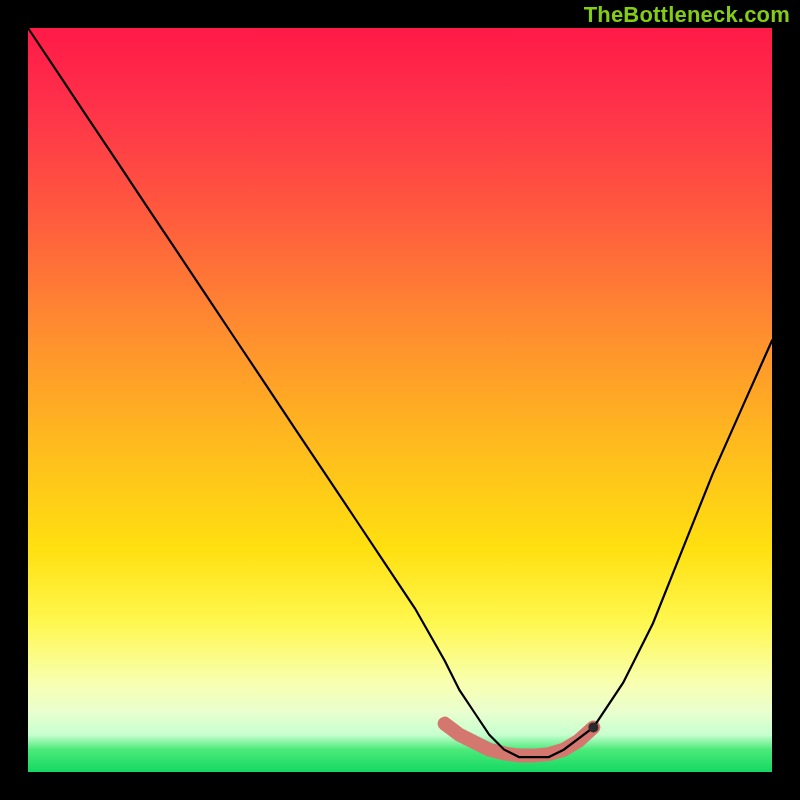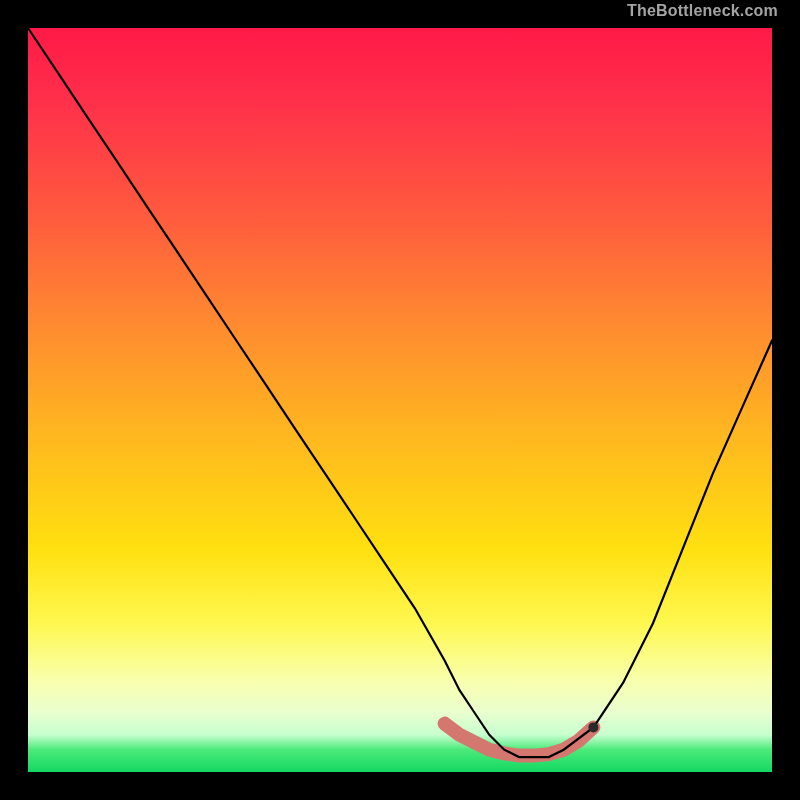--- a/index.html
+++ b/index.html
@@ -13,23 +13,23 @@
   }
   .frame {
     position: relative;
     width: 800px;
     height: 800px;
     background: #000;
   }
   .watermark {
     position: absolute;
     top: 2px;
-    right: 22px;
-    color: #a3a3a3;
-    font-size: 16px;
+    right: 10px;
+    color: #84cc16;
+    font-size: 22px;
     font-weight: 600;
     letter-spacing: 0.2px;
     z-index: 5;
   }
   .plot {
     position: absolute;
     left: 28px;
     top: 28px;
     width: 744px;
     height: 744px;

